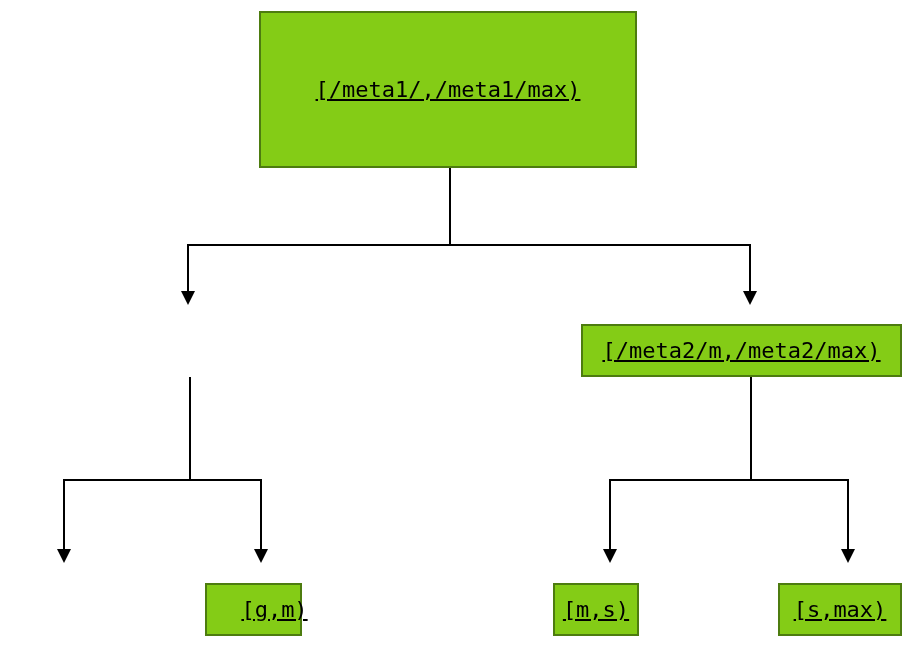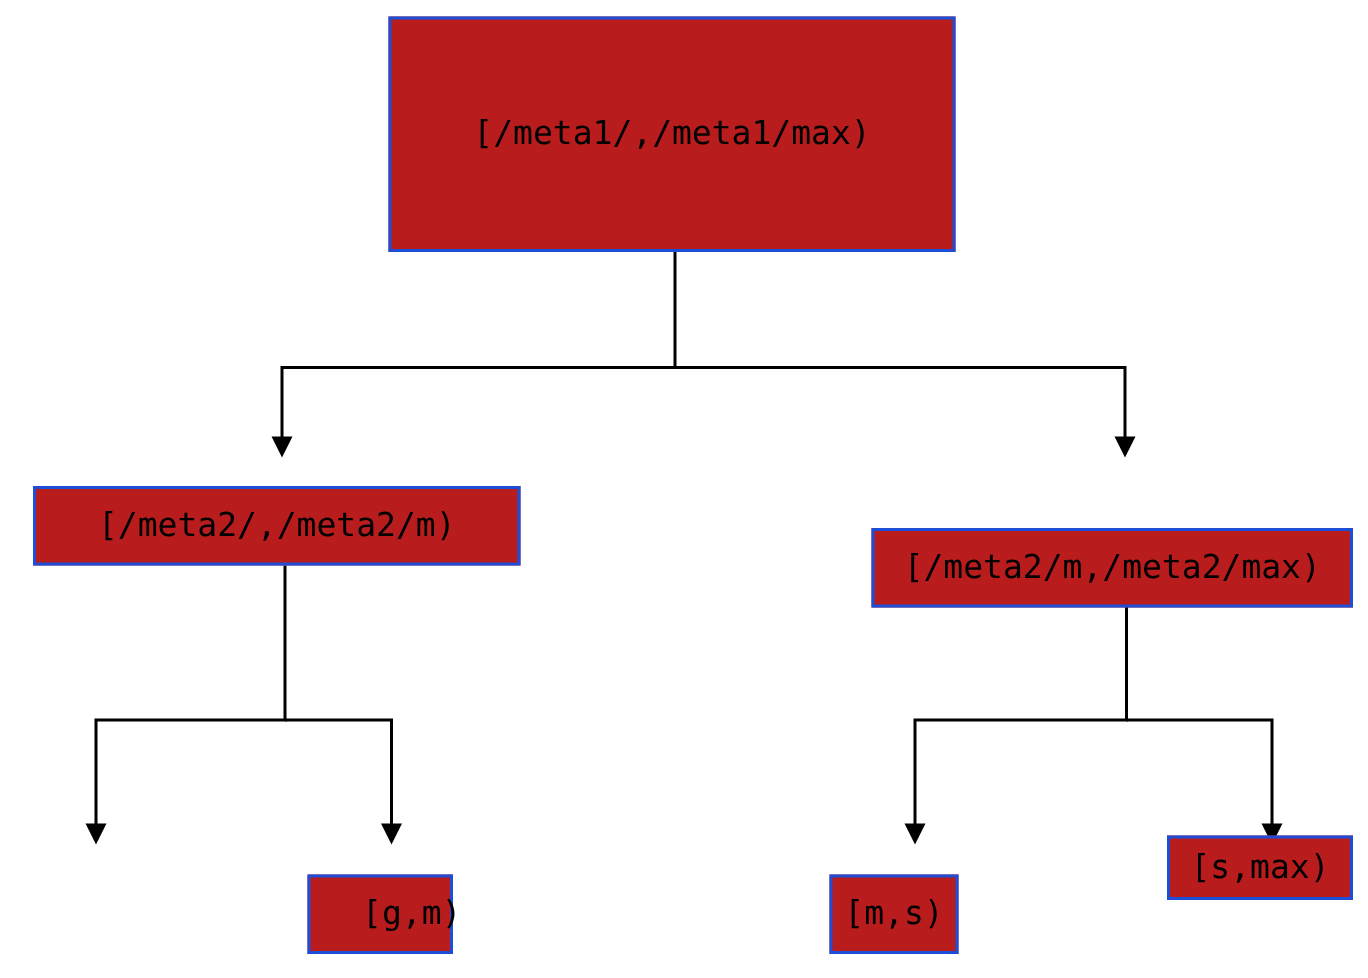--- a/index.html
+++ b/index.html
@@ -12,31 +12,32 @@
     position: relative;
     width: 912px;
     height: 652px;
     background: #ffffff;
     overflow: hidden;
     font-family: "DejaVu Sans Mono", "Liberation Mono", monospace;
   }
   .node {
     position: absolute;
     box-sizing: border-box;
-    border: 2px solid #1d4ed8;
-    background: #b91c1c;
+    border: 2px solid #4d7c0f;
+    background: #84cc16;
     display: flex;
     align-items: center;
     justify-content: center;
     color: #000000;
     font-family: "DejaVu Sans Mono", "Liberation Mono", monospace;
     font-size: 22px;
     line-height: 1;
     white-space: nowrap;
     letter-spacing: 0px;
+    text-decoration: underline;
   }
   .node-label {
     display: block;
     color: #000000;
   }
   .edge-svg {
     position: absolute;
     left: 0;
     top: 0;
     width: 912px;
@@ -78,34 +79,31 @@
     <polygon class="arrow-head" points="603,549 617,549 610,563"></polygon>
 
     <path class="edge-path" d="M 751 480 L 848 480 L 848 550"></path>
     <polygon class="arrow-head" points="841,549 855,549 848,563"></polygon>
   </svg>
 
   <div class="node" style="left:259px; top:11px; width:378px; height:157px;">
     <span class="node-label">[/meta1/,/meta1/max)</span>
   </div>
 
-  <div class="node" style="left:22px; top:324px; width:325px; height:53px;">
-    <span class="node-label">[/meta2/,/meta2/m)</span>
-  </div>
 
-  <div class="node" style="left:581px; top:324px; width:321px; height:53px;margin-top:28px;">
+  <div class="node" style="left:581px; top:324px; width:321px; height:53px;">
     <span class="node-label">[/meta2/m,/meta2/max)</span>
   </div>
 
 
   <div class="node" style="left:205px; top:583px; width:97px; height:53px;padding-left:42px;">
     <span class="node-label">[g,m)</span>
   </div>
 
   <div class="node" style="left:553px; top:583px; width:86px; height:53px;">
     <span class="node-label">[m,s)</span>
   </div>
 
-  <div class="node" style="left:778px; top:557px; width:124px; height:43px;">
+  <div class="node" style="left:778px; top:583px; width:124px; height:53px;">
     <span class="node-label">[s,max)</span>
   </div>
 
 </div>
 
 </body></html>

